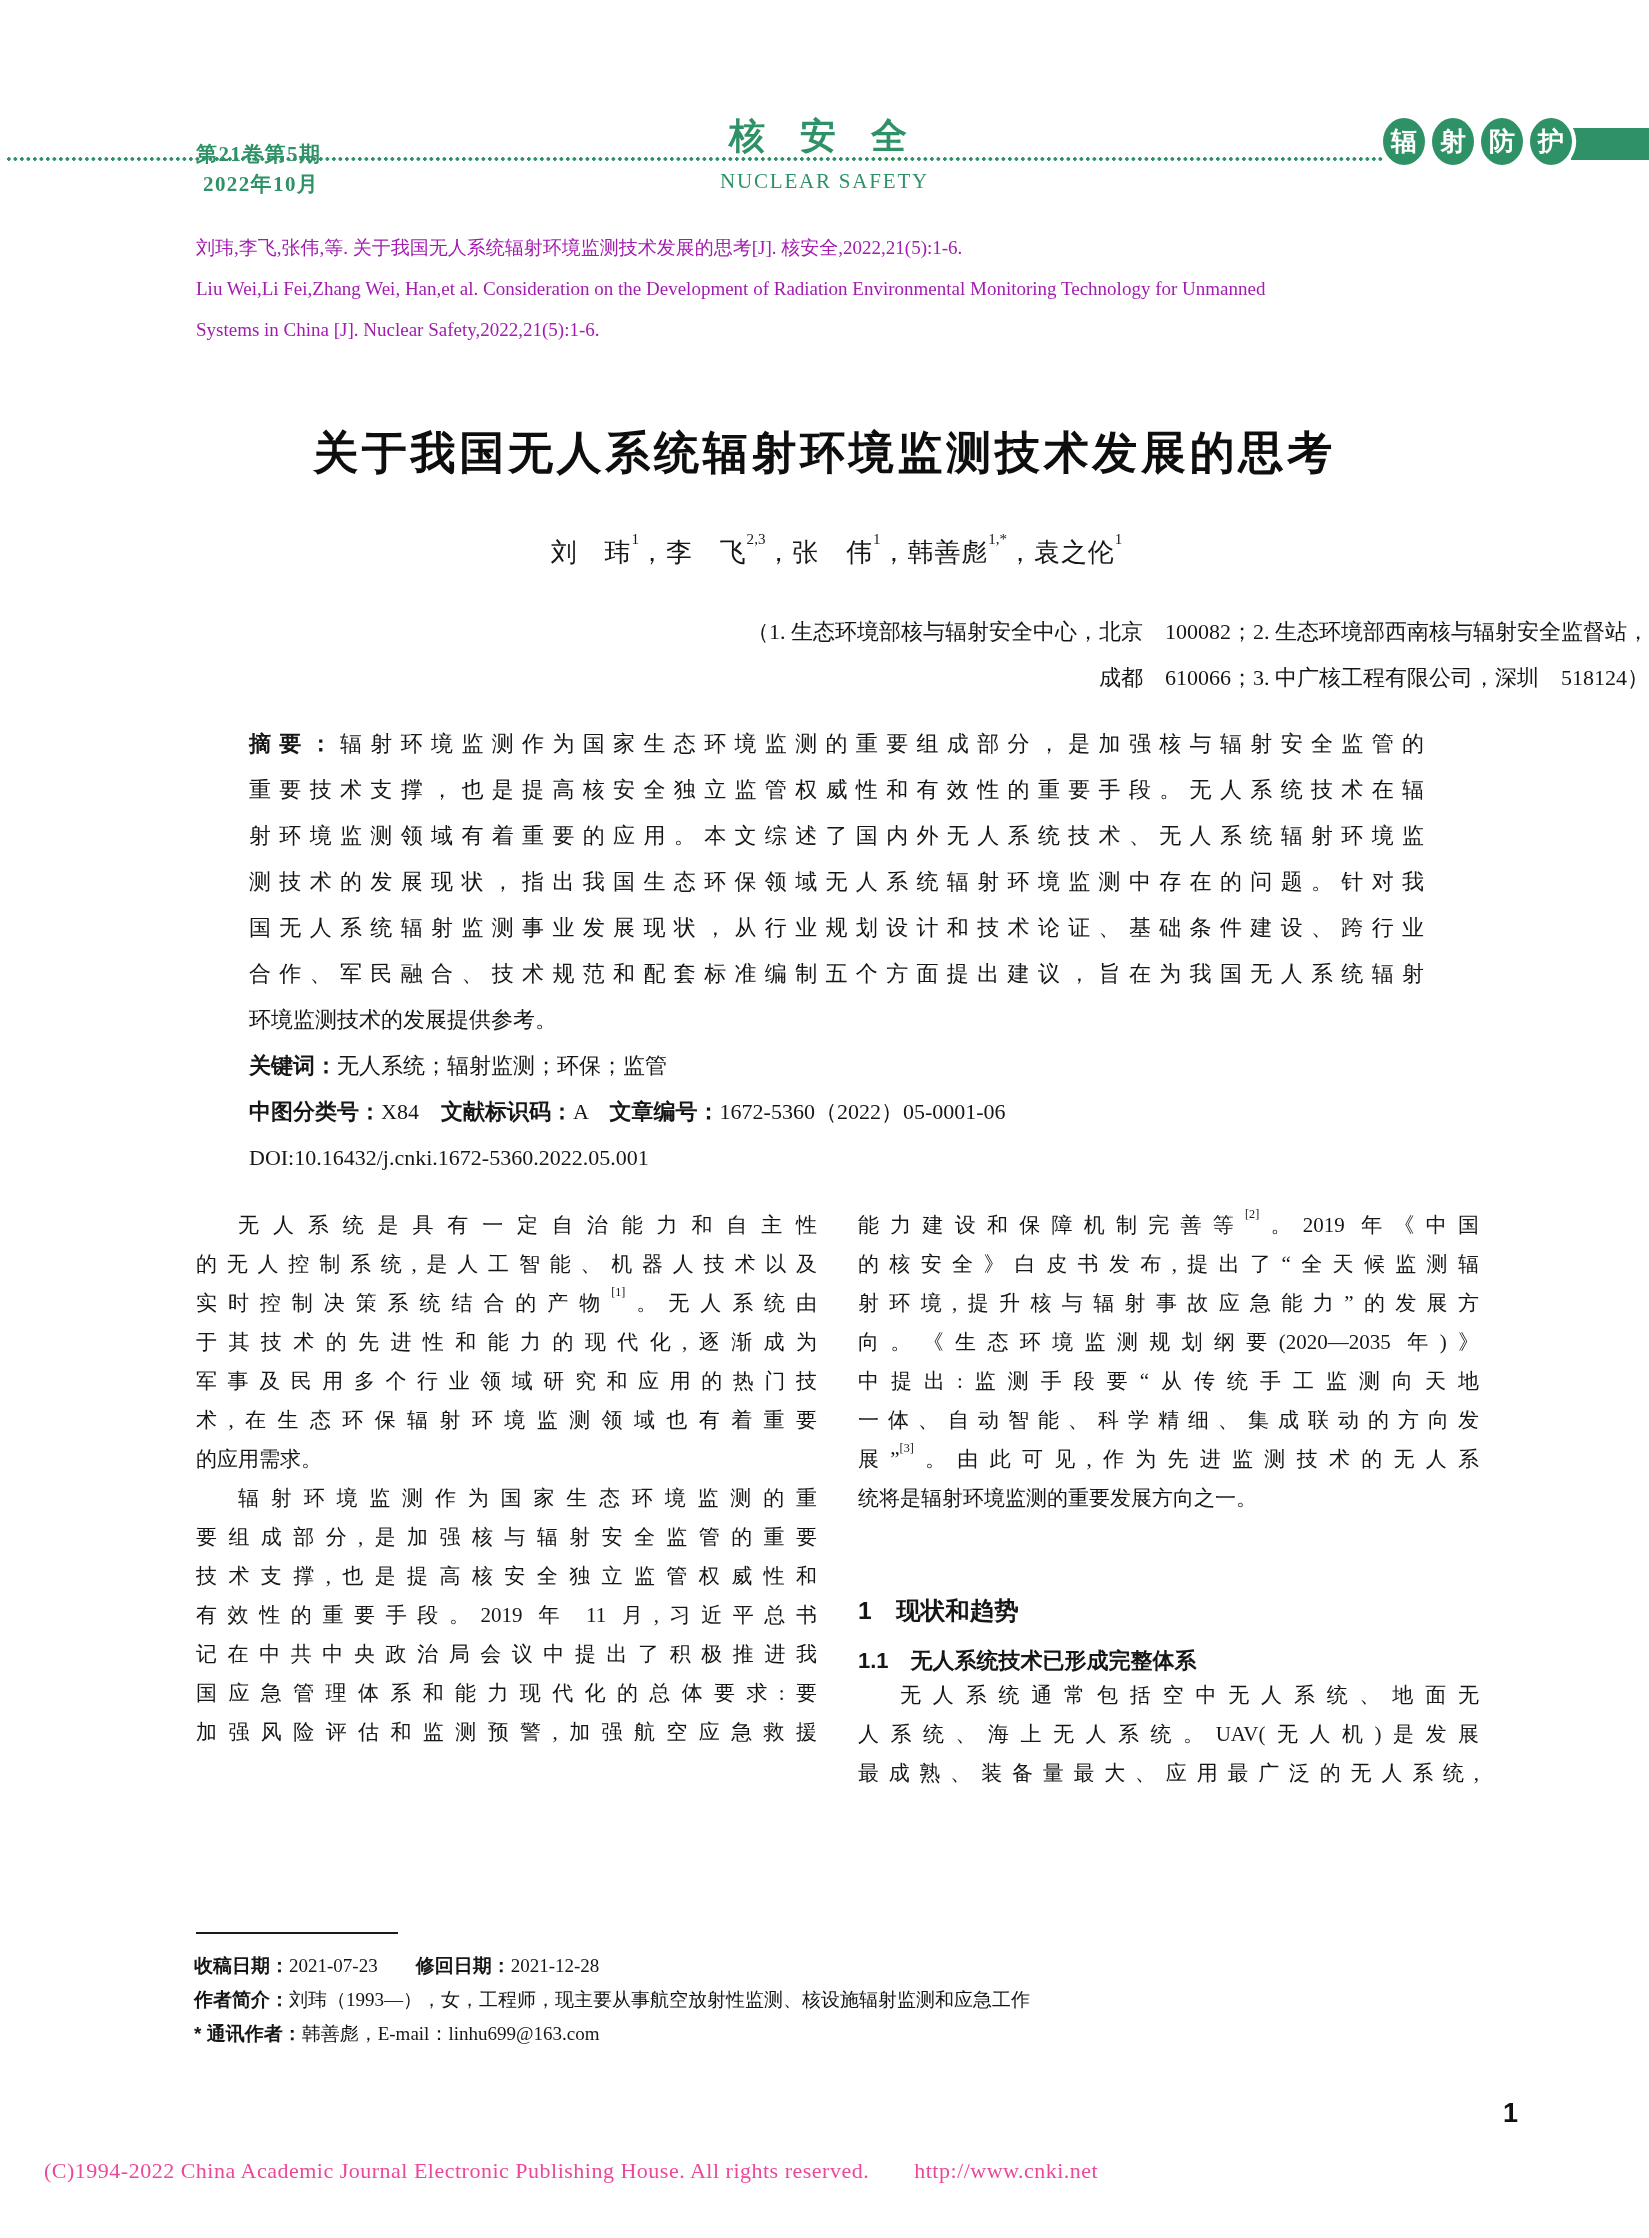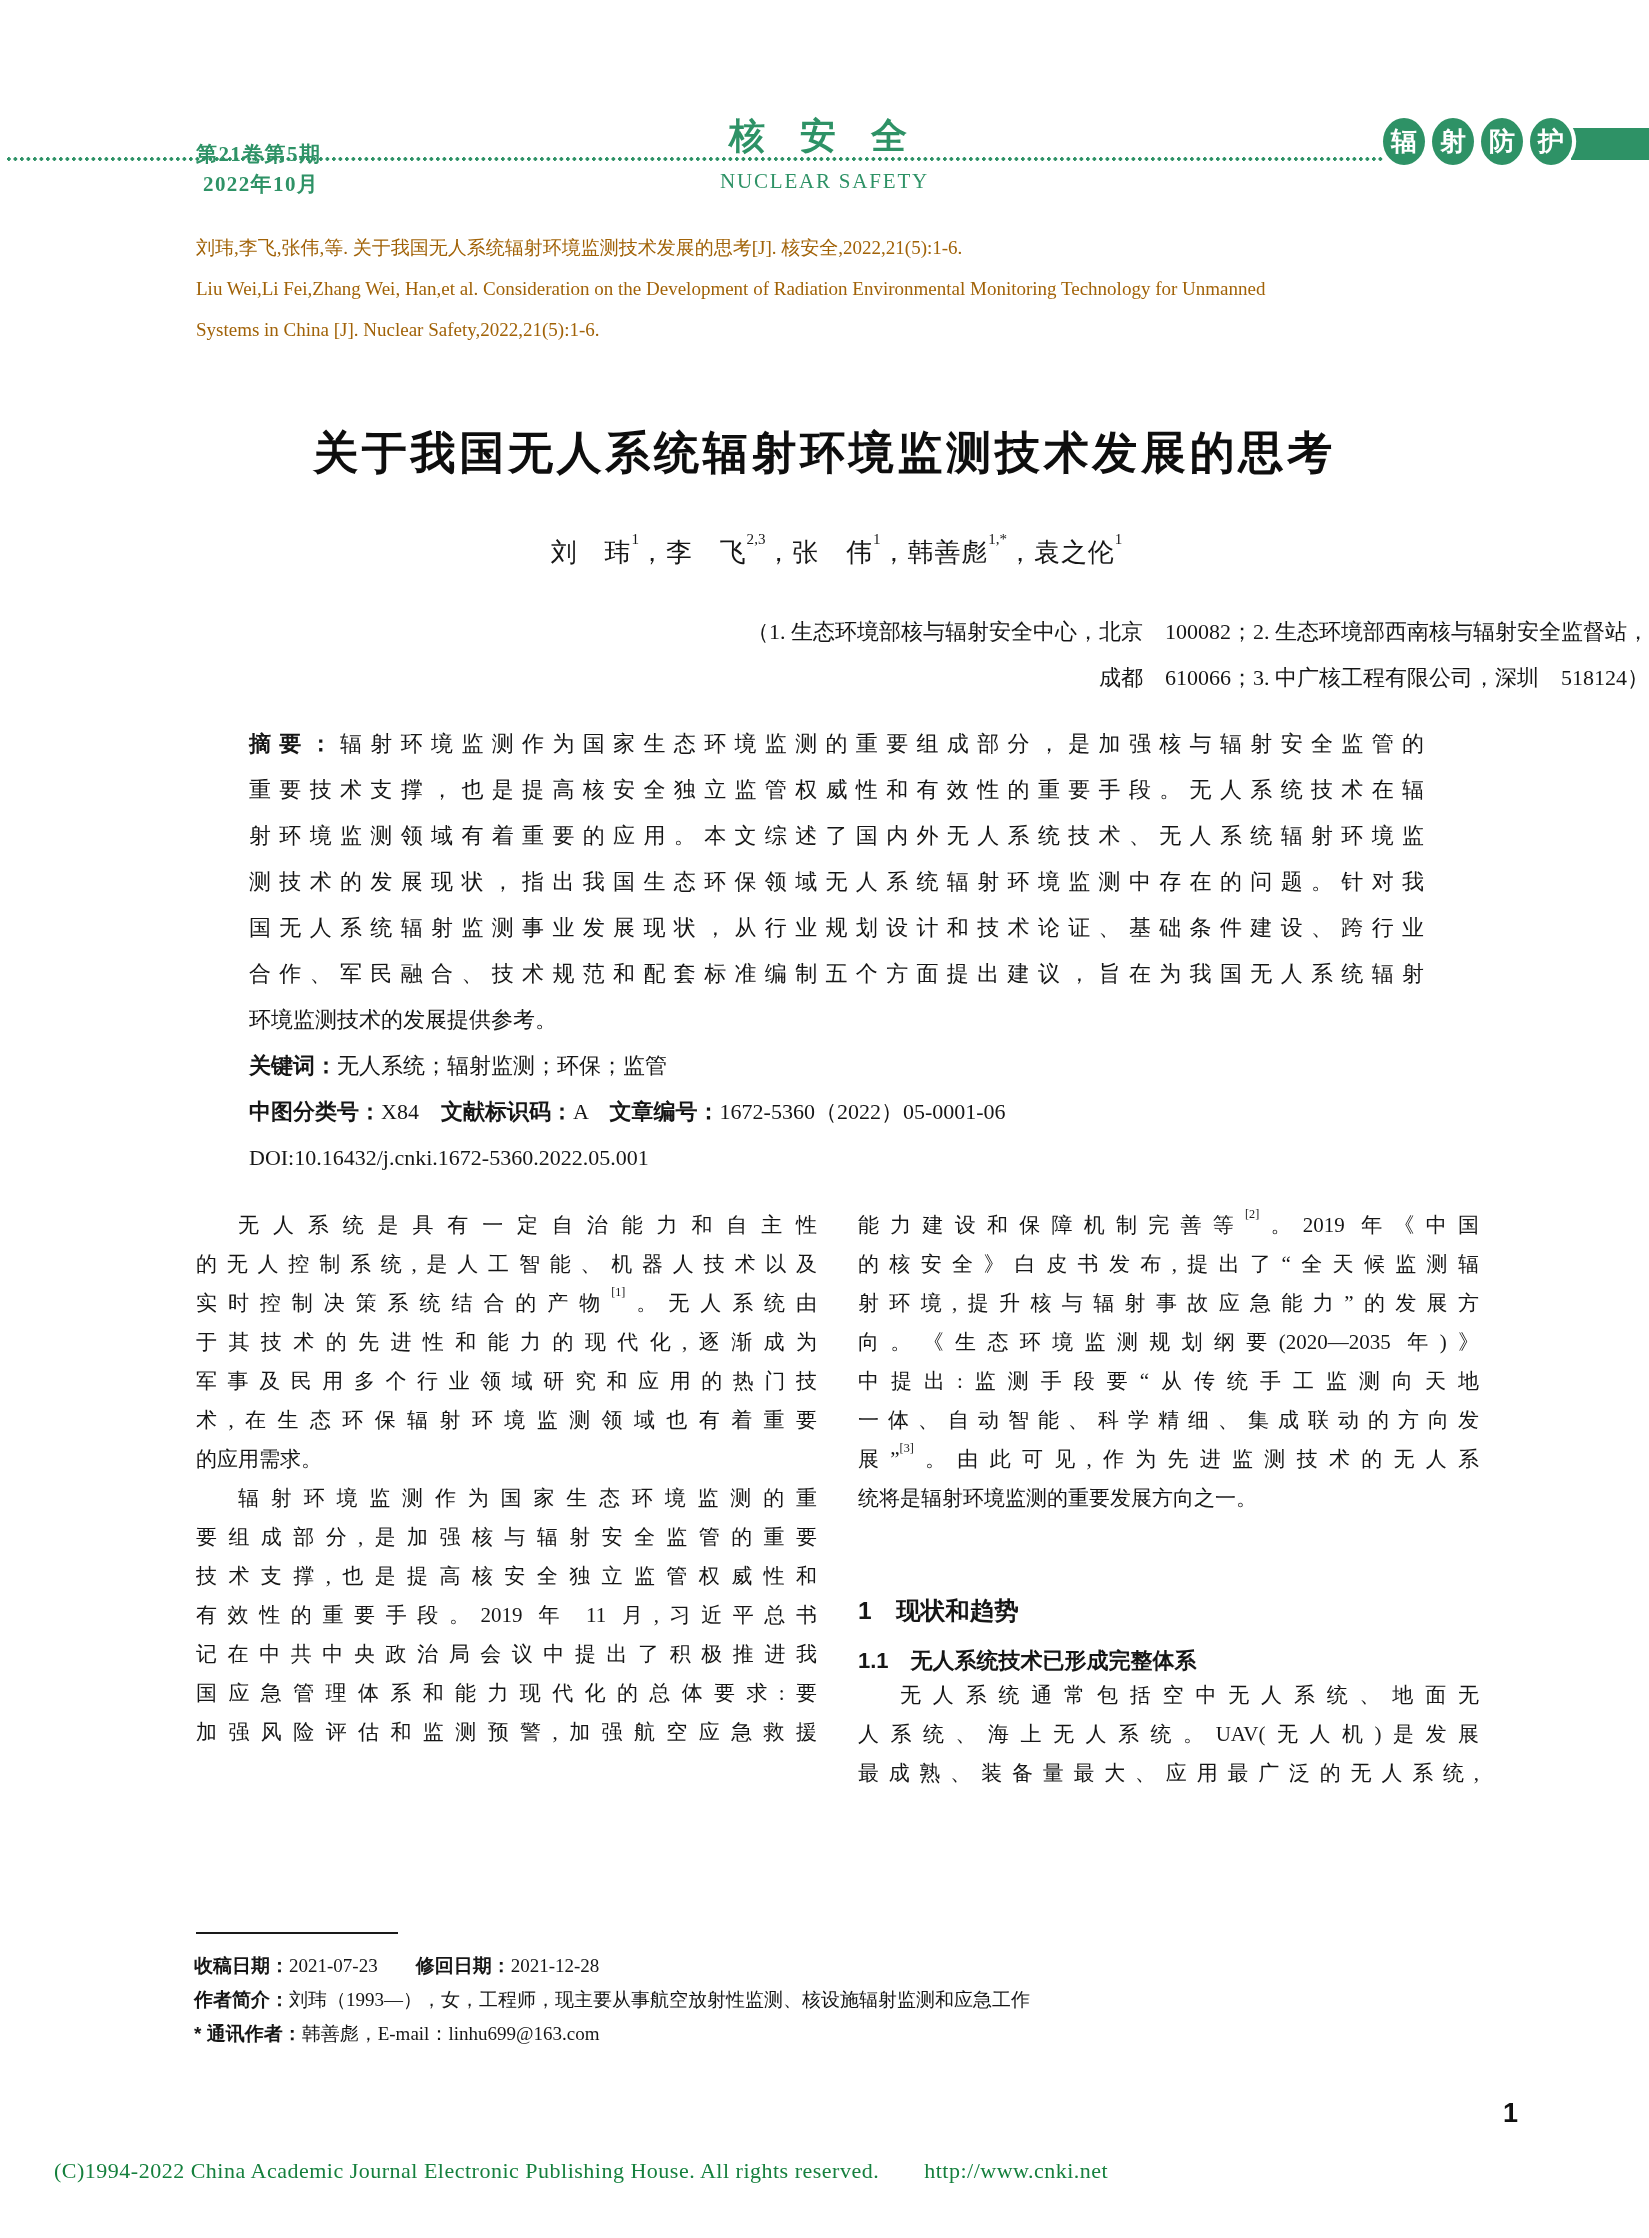--- a/index.html
+++ b/index.html
@@ -13,42 +13,42 @@
   #jen{position:absolute;left:0;width:1649px;top:169px;text-align:center;
        font-size:21px;letter-spacing:1.8px;}
   #dotline{position:absolute;left:7.4px;top:157px;width:1376px;height:3.7px;
        background-image:radial-gradient(circle at 1.8px 1.8px,#2e9266 1.6px,rgba(0,0,0,0) 1.6px);
        background-size:6.5px 3.7px;background-repeat:repeat-x;}
   #greenbar{position:absolute;left:1571px;top:128px;width:78px;height:32px;background:#2e9266;z-index:1;}
   #badges{position:absolute;left:1383px;top:118px;display:flex;gap:7px;z-index:2;}
   .badge{width:42px;height:47px;border-radius:50%;background:#2e9266;color:#fff;
        font-family:"Liberation Sans","DejaVu Sans",sans-serif;font-weight:bold;font-size:26px;
        display:flex;align-items:center;justify-content:center;box-shadow:0 0 0 4.2px #fff;}
-  #citation{position:absolute;left:196px;top:227px;width:1279px;font-size:19px;line-height:41px;color:#a16207;}
+  #citation{position:absolute;left:196px;top:227px;width:1279px;font-size:19px;line-height:41px;color:#a21caf;}
   #title{position:absolute;left:0;width:1649px;top:423px;text-align:center;
        font-size:45px;font-weight:bold;letter-spacing:3.7px;color:#0e0e0e;}
   #authors{position:absolute;left:0;width:1649px;top:535px;text-align:center;font-size:26px;letter-spacing:0.9px;padding-left:12px;}
   #affil{position:absolute;left:0;width:1649px;top:609px;text-align:right;font-size:22px;line-height:46px;}
   #abstract{position:absolute;left:249px;top:721px;width:1175px;font-size:22px;line-height:46px;}
   #bodyL{position:absolute;left:196px;top:1206px;width:621px;font-size:21px;line-height:39px;}
   #bodyR{position:absolute;left:846px;top:1206px;width:621px;font-size:21px;line-height:39px;margin-left:12px;}
   .line{}
   .jl{text-align:justify;text-align-last:justify;text-justify:inter-character;}
   .ind{text-indent:42px;}
   .lbl{font-family:"Liberation Sans","DejaVu Sans",sans-serif;font-weight:bold;}
   .h1{font-family:"Liberation Sans","DejaVu Sans",sans-serif;font-weight:bold;
       font-size:24.5px;line-height:32px;padding-top:77px;}
   .h2{font-family:"Liberation Sans","DejaVu Sans",sans-serif;font-weight:bold;
       font-size:22px;line-height:30px;padding-top:18.5px;}
   sup{font-size:0.58em;line-height:0;position:relative;top:-0.5em;letter-spacing:0;}
   #fnrule{position:absolute;left:196px;top:1932px;width:202px;height:2.3px;background:#1a1a1a;}
   #footnotes{position:absolute;left:194px;top:1949px;width:1275px;font-size:19px;line-height:34px;}
   #pagenum{position:absolute;left:1503px;top:2098px;font-size:27px;font-weight:bold;
       font-family:"Liberation Sans","DejaVu Sans",sans-serif;color:#111;}
-  #copyright{position:absolute;left:54px;top:2156px;font-size:22px;color:#15803d;letter-spacing:0.5px;white-space:nowrap;}
+  #copyright{position:absolute;left:44px;top:2156px;font-size:22px;color:#ec4899;letter-spacing:0.5px;white-space:nowrap;}
 </style>
 </head>
 <body>
 
 <div id="page">
 
   <div id="vol" class="green">第21卷第5期</div>
   <div id="date" class="green">2022年10月</div>
   <div id="jcn" class="green">核 安 全</div>
   <div id="jen" class="green">NUCLEAR SAFETY</div>

